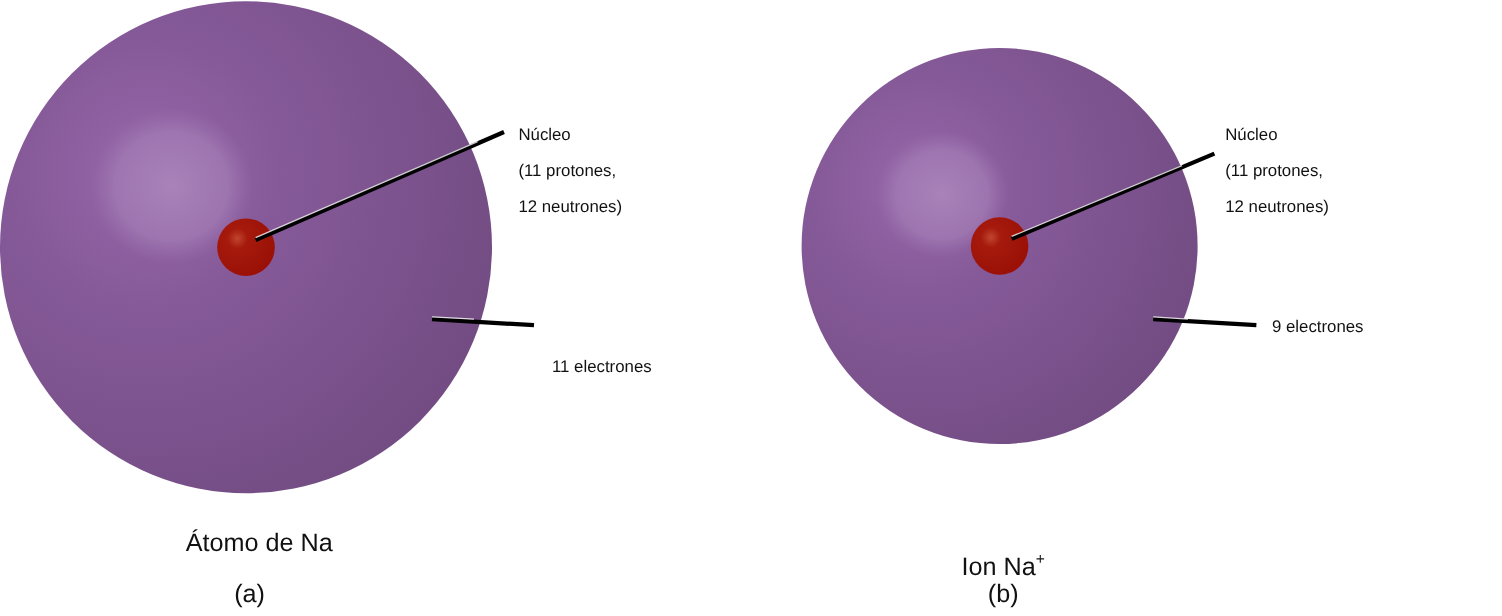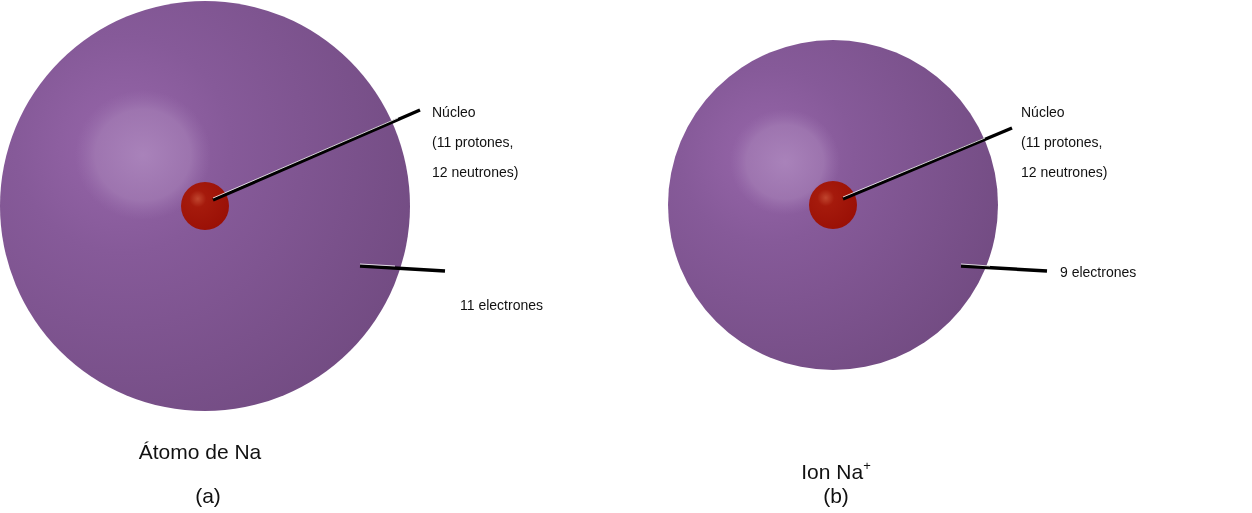--- a/index.html
+++ b/index.html
@@ -51,21 +51,21 @@
   <line x1="961" y1="266" x2="1047" y2="271" stroke="#000" stroke-width="3.5"></line>
   <line x1="961" y1="264" x2="990" y2="266" stroke="#fff" stroke-width="1" opacity="0.8"></line>
 </svg>
 
 <div class="label" style="left:432px; top:97px;">
   <div>Núcleo</div>
   <div>(11 protones,</div>
   <div>12 neutrones)</div>
 </div>
 <div class="label" style="left:460px; top:257px;margin-top:33px;">11 electrones</div>
-<div class="caption" style="left:100px; width:200px; top:438px;">
+<div class="caption" style="left:116px; width:200px; top:438px;">
   <span>Átomo de Na</span><sup></sup>
 </div>
 <div class="caption" style="left:158px; width:100px; top:484px;">(a)</div>
 
 <div class="label" style="left:1021px; top:97px;">
   <div>Núcleo</div>
   <div>(11 protones,</div>
   <div>12 neutrones)</div>
 </div>
 <div class="label" style="left:1060px; top:257px;">9 electrones</div>

